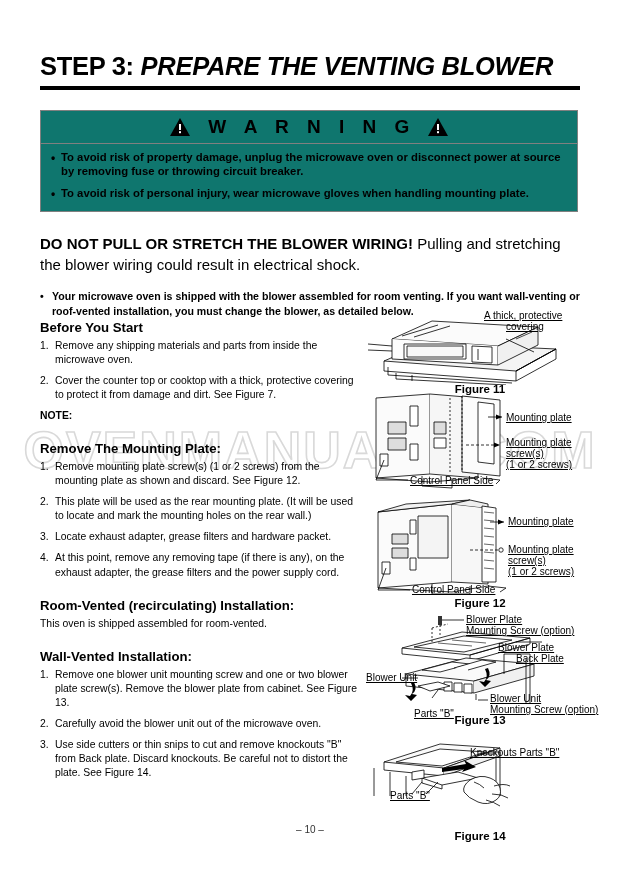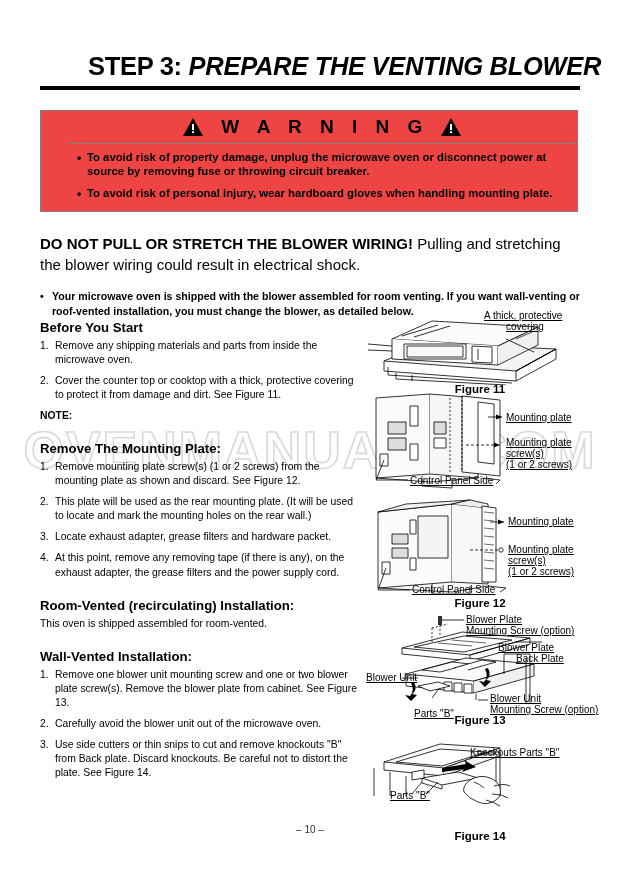--- a/index.html
+++ b/index.html
@@ -49,42 +49,40 @@
     z-index: 2;
   }
   #page-title {
     font-size: 25.5px;
     font-weight: bold;
     letter-spacing: -0.3px;
     white-space: nowrap;
   }
   #page-title .step {
     font-style: normal;
-    margin-left: 48px;
   }
   #page-title .subject {
     font-style: italic;
   }
   #title-rule {
     margin-top: 5px;
     border-top: 4px solid #000;
     width: 540px;
   }
 
   
   #warning-box {
     position: absolute;
     left: 40px;
     top: 110px;
     width: 538px;
     border: 1px solid #808080;
-    background: #ef4444;
+    background: #0f766e;
     z-index: 2;
     box-sizing: border-box;
-    padding-left: 26px;
   }
   #warning-header {
     height: 32px;
     border-bottom: 1px solid #808080;
     display: flex;
     align-items: center;
     justify-content: center;
     gap: 12px;
   }
   #warning-header .wtext {
@@ -260,21 +258,21 @@
         </svg>
       </span>
     </div>
     <div id="warning-body">
       <div class="warn-item">
         <span class="bullet">•</span>
         <span class="wbody">To avoid risk of property damage, unplug the microwave oven or disconnect power at source by removing fuse or throwing circuit breaker.</span>
       </div>
       <div class="warn-item">
         <span class="bullet">•</span>
-        <span class="wbody">To avoid risk of personal injury, wear hardboard gloves when handling mounting plate.</span>
+        <span class="wbody">To avoid risk of personal injury, wear microwave gloves when handling mounting plate.</span>
       </div>
     </div>
   </div>
 
   <div id="intro">
     <div id="intro-para1"><span class="lead">DO NOT PULL OR STRETCH THE BLOWER WIRING!</span><span> Pulling and stretching the blower wiring could result in electrical shock.</span></div>
     <div id="intro-bullet">
       <span class="bullet">•</span>
       <span>Your microwave oven is shipped with the blower assembled for room venting. If you want wall-venting or roof-vented installation, you must change the blower, as detailed below.</span>
     </div>
@@ -284,21 +282,21 @@
 
     <div>
       <div class="sec-head">Before You Start</div>
       <ol class="steps">
         <li>
           <span class="num">1.</span>
           <span class="txt">Remove any shipping materials and parts from inside the microwave oven.</span>
         </li>
         <li>
           <span class="num">2.</span>
-          <span class="txt">Cover the counter top or cooktop with a thick, protective covering to protect it from damage and dirt. See Figure 11.</span>
+          <span class="txt">Cover the counter top or cooktop with a thick, protective covering to protect it from damage and dirt. See Figure 7.</span>
         </li>
       </ol>
       <div class="note-block">
         <span class="note-lbl">NOTE:</span>
       </div>
     </div>
 
     <div>
       <div class="sec-head spaced">Remove The Mounting Plate:</div>
       <ol class="steps">

